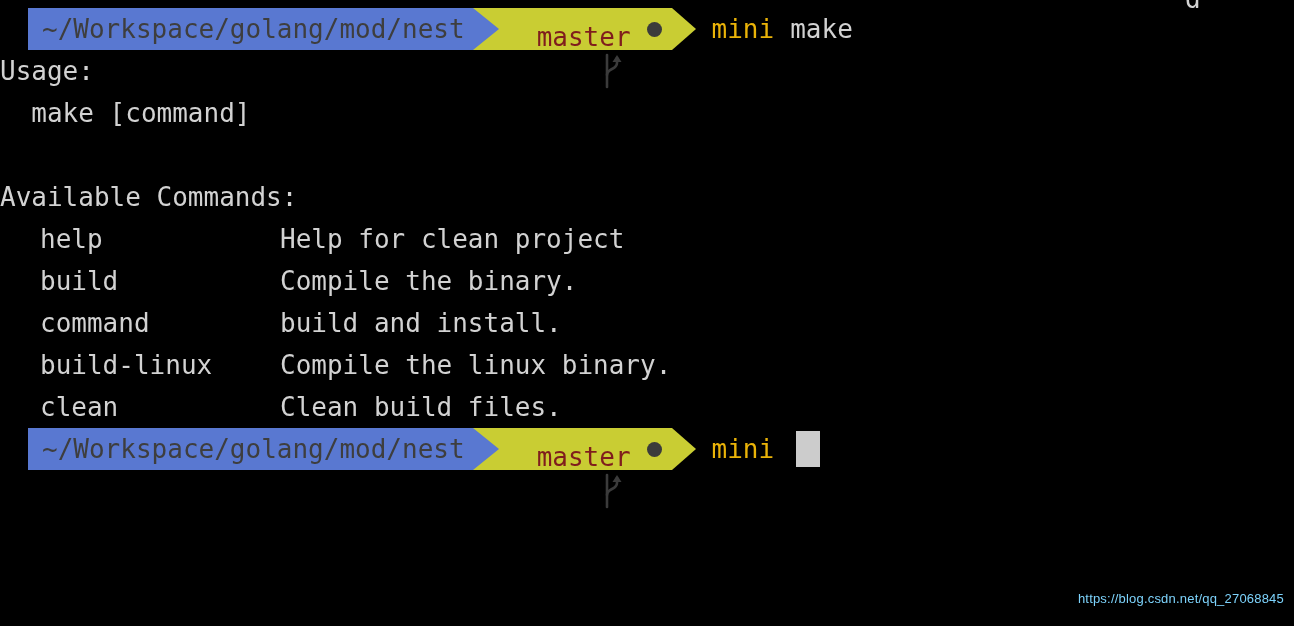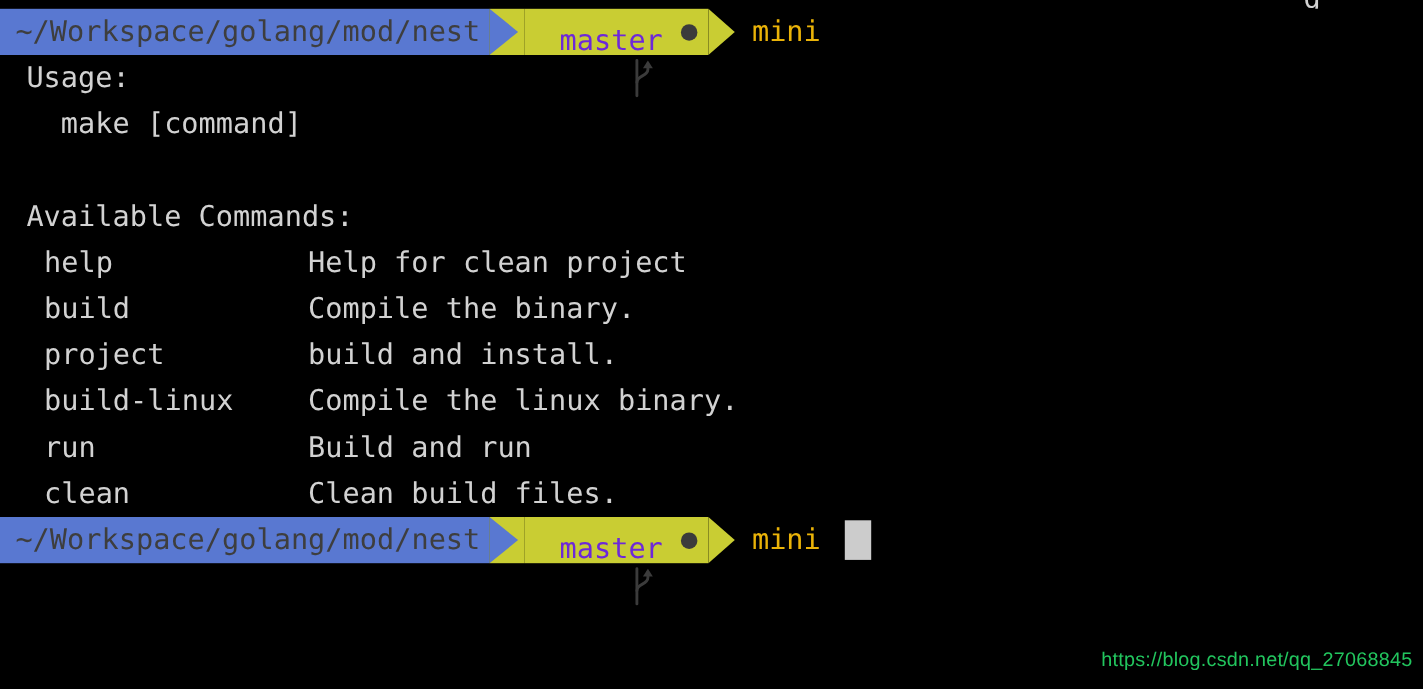--- a/index.html
+++ b/index.html
@@ -31,20 +31,21 @@
     white-space: pre;
   }
 
   
   .prompt-row {
     height: 42px;
     display: flex;
     align-items: flex-start;
     position: relative;
     white-space: pre;
+    padding-left: 28px;
   }
   .seg {
     display: flex;
     align-items: center;
     height: 42px;
     position: relative;
     white-space: pre;
   }
   .seg-path {
     background: #5978d1;
@@ -75,21 +76,21 @@
     gap: 0;
   }
   .branch-icon {
     width: 26px;
     height: 36px;
     display: inline-block;
     position: relative;
     flex: 0 0 26px;
     margin-right: 4px;
   }
-  .branch-text { color: #6d28d9; white-space: pre; margin-top: 16px; }
+  .branch-text { color: #7f1d1d; white-space: pre; margin-top: 16px; }
   .dirty-dot {
     display: inline-block;
     width: 15px; height: 15px;
     border-radius: 50%;
     background: #3b3b3b;
     margin-left: 16px;
     flex: 0 0 15px;
   }
   .arrow-yellow-black {
     width: 28px;
@@ -121,40 +122,40 @@
     display: inline-block;
     width: 24px;
     height: 36px;
     background: #cccccc;
     margin-left: 22px;
     flex: 0 0 24px;
   }
 
   
   .output { padding-left: 0; }
-  .out-line { height: 42px; white-space: pre; color: #d2d2d2; display: block; margin-left: 24px; }
+  .out-line { height: 42px; white-space: pre; color: #d2d2d2; display: block; }
   .cmd-row { height: 42px; white-space: pre; color: #d2d2d2; display: flex; }
   .cmd-name {
     display: inline-block;
     width: 280px;
     padding-left: 40px;
     white-space: pre;
     flex: 0 0 280px;
   }
   .cmd-desc { white-space: pre; }
   .blank-line { height: 42px; }
 
   
   .watermark {
     position: absolute;
     right: 10px;
     bottom: 6px;
     font-family: "Liberation Sans", sans-serif;
-    font-size: 18px;
-    color: #22c55e;
+    font-size: 13px;
+    color: #7dd3fc;
     letter-spacing: 0.2px;
   }
 </style>
 </head>
 <body>
 
 <div class="clipped-row">
   <span class="clipped-glyph">g</span>
 </div>
 
@@ -177,50 +178,49 @@
     <span class="branch-text">master</span>
     <span class="dirty-dot"></span>
   </div>
 
   <div class="arrow-yellow-black"></div>
 
   <div class="seg seg-user">
     <span>mini</span>
   </div>
 
+  <div class="seg seg-cmd">
+    <span>make</span>
+  </div>
 </div>
 
 <div class="output">
 
   <div class="out-line">Usage:</div>
   <div class="out-line">  make [command]</div>
 
   <div class="blank-line"></div>
 
   <div class="out-line">Available Commands:</div>
 
   <div class="cmd-row">
     <span class="cmd-name">help</span>
     <span class="cmd-desc">Help for clean project</span>
   </div>
   <div class="cmd-row">
     <span class="cmd-name">build</span>
     <span class="cmd-desc">Compile the binary.</span>
   </div>
   <div class="cmd-row">
-    <span class="cmd-name">project</span>
+    <span class="cmd-name">command</span>
     <span class="cmd-desc">build and install.</span>
   </div>
   <div class="cmd-row">
     <span class="cmd-name">build-linux</span>
     <span class="cmd-desc">Compile the linux binary.</span>
-  </div>
-  <div class="cmd-row">
-    <span class="cmd-name">run</span>
-    <span class="cmd-desc">Build and run</span>
   </div>
   <div class="cmd-row">
     <span class="cmd-name">clean</span>
     <span class="cmd-desc">Clean build files.</span>
   </div>
 </div>
 
 <div class="prompt-row">
 
   <div class="seg seg-path">

